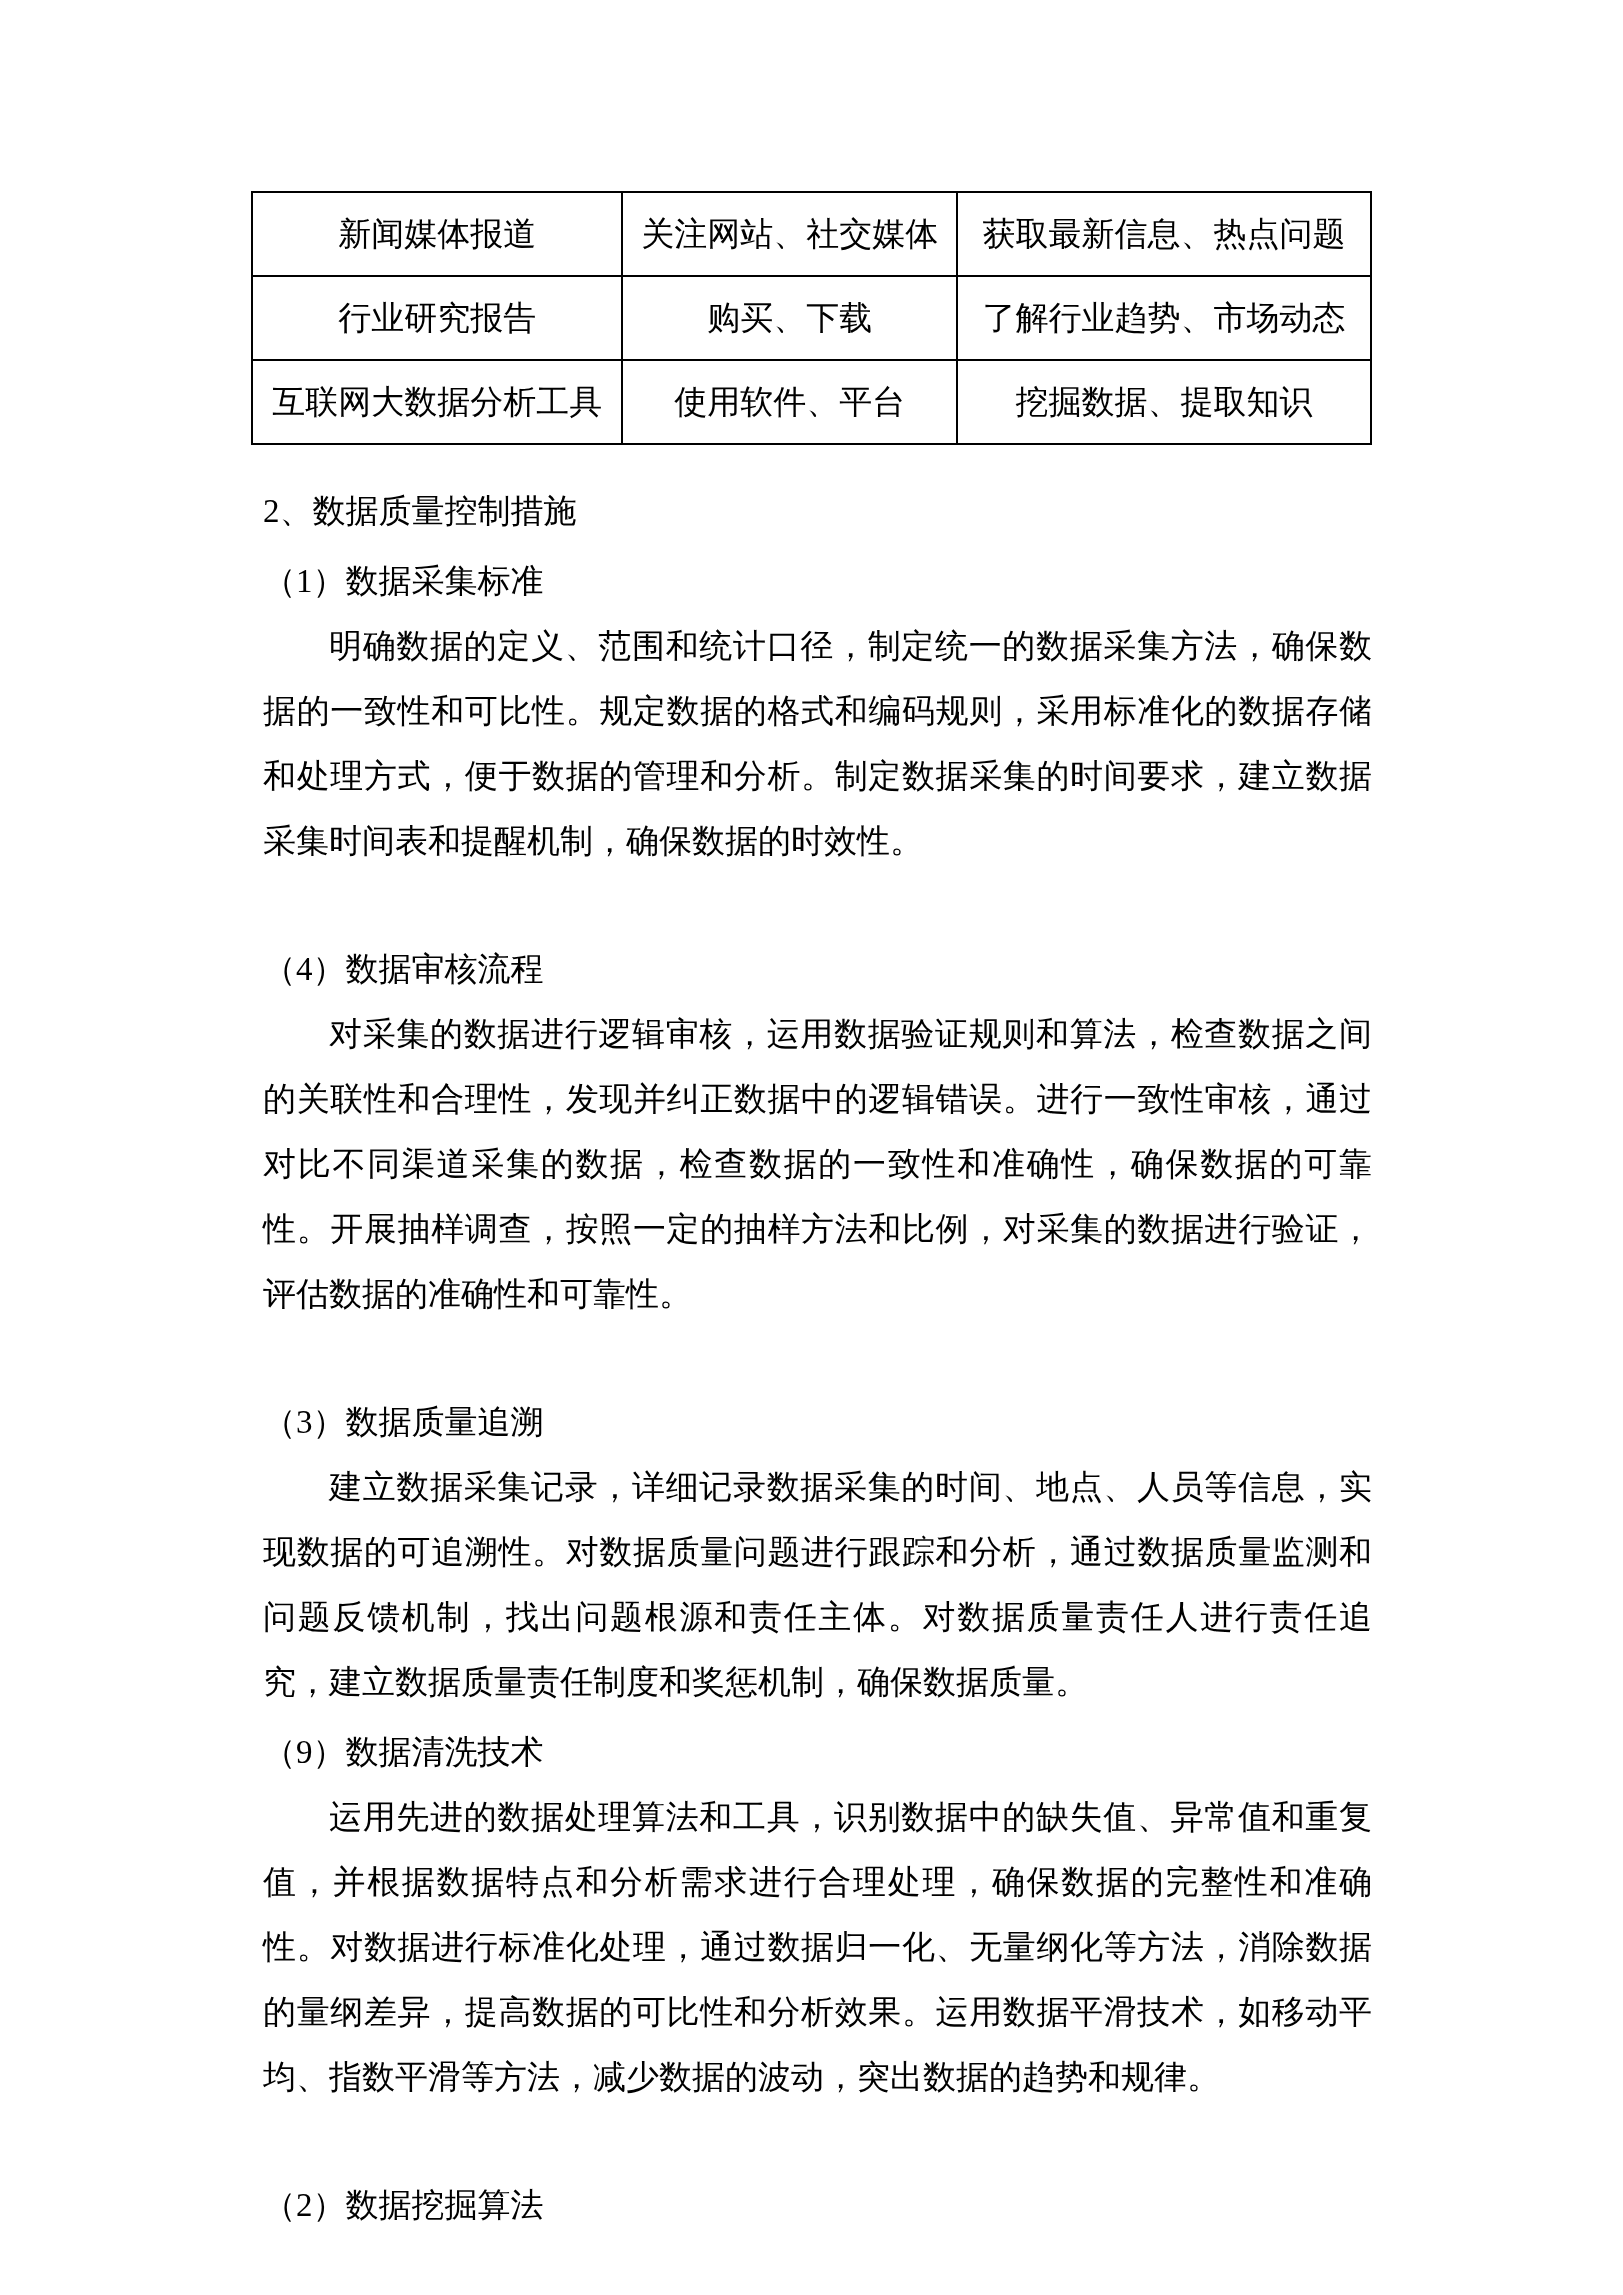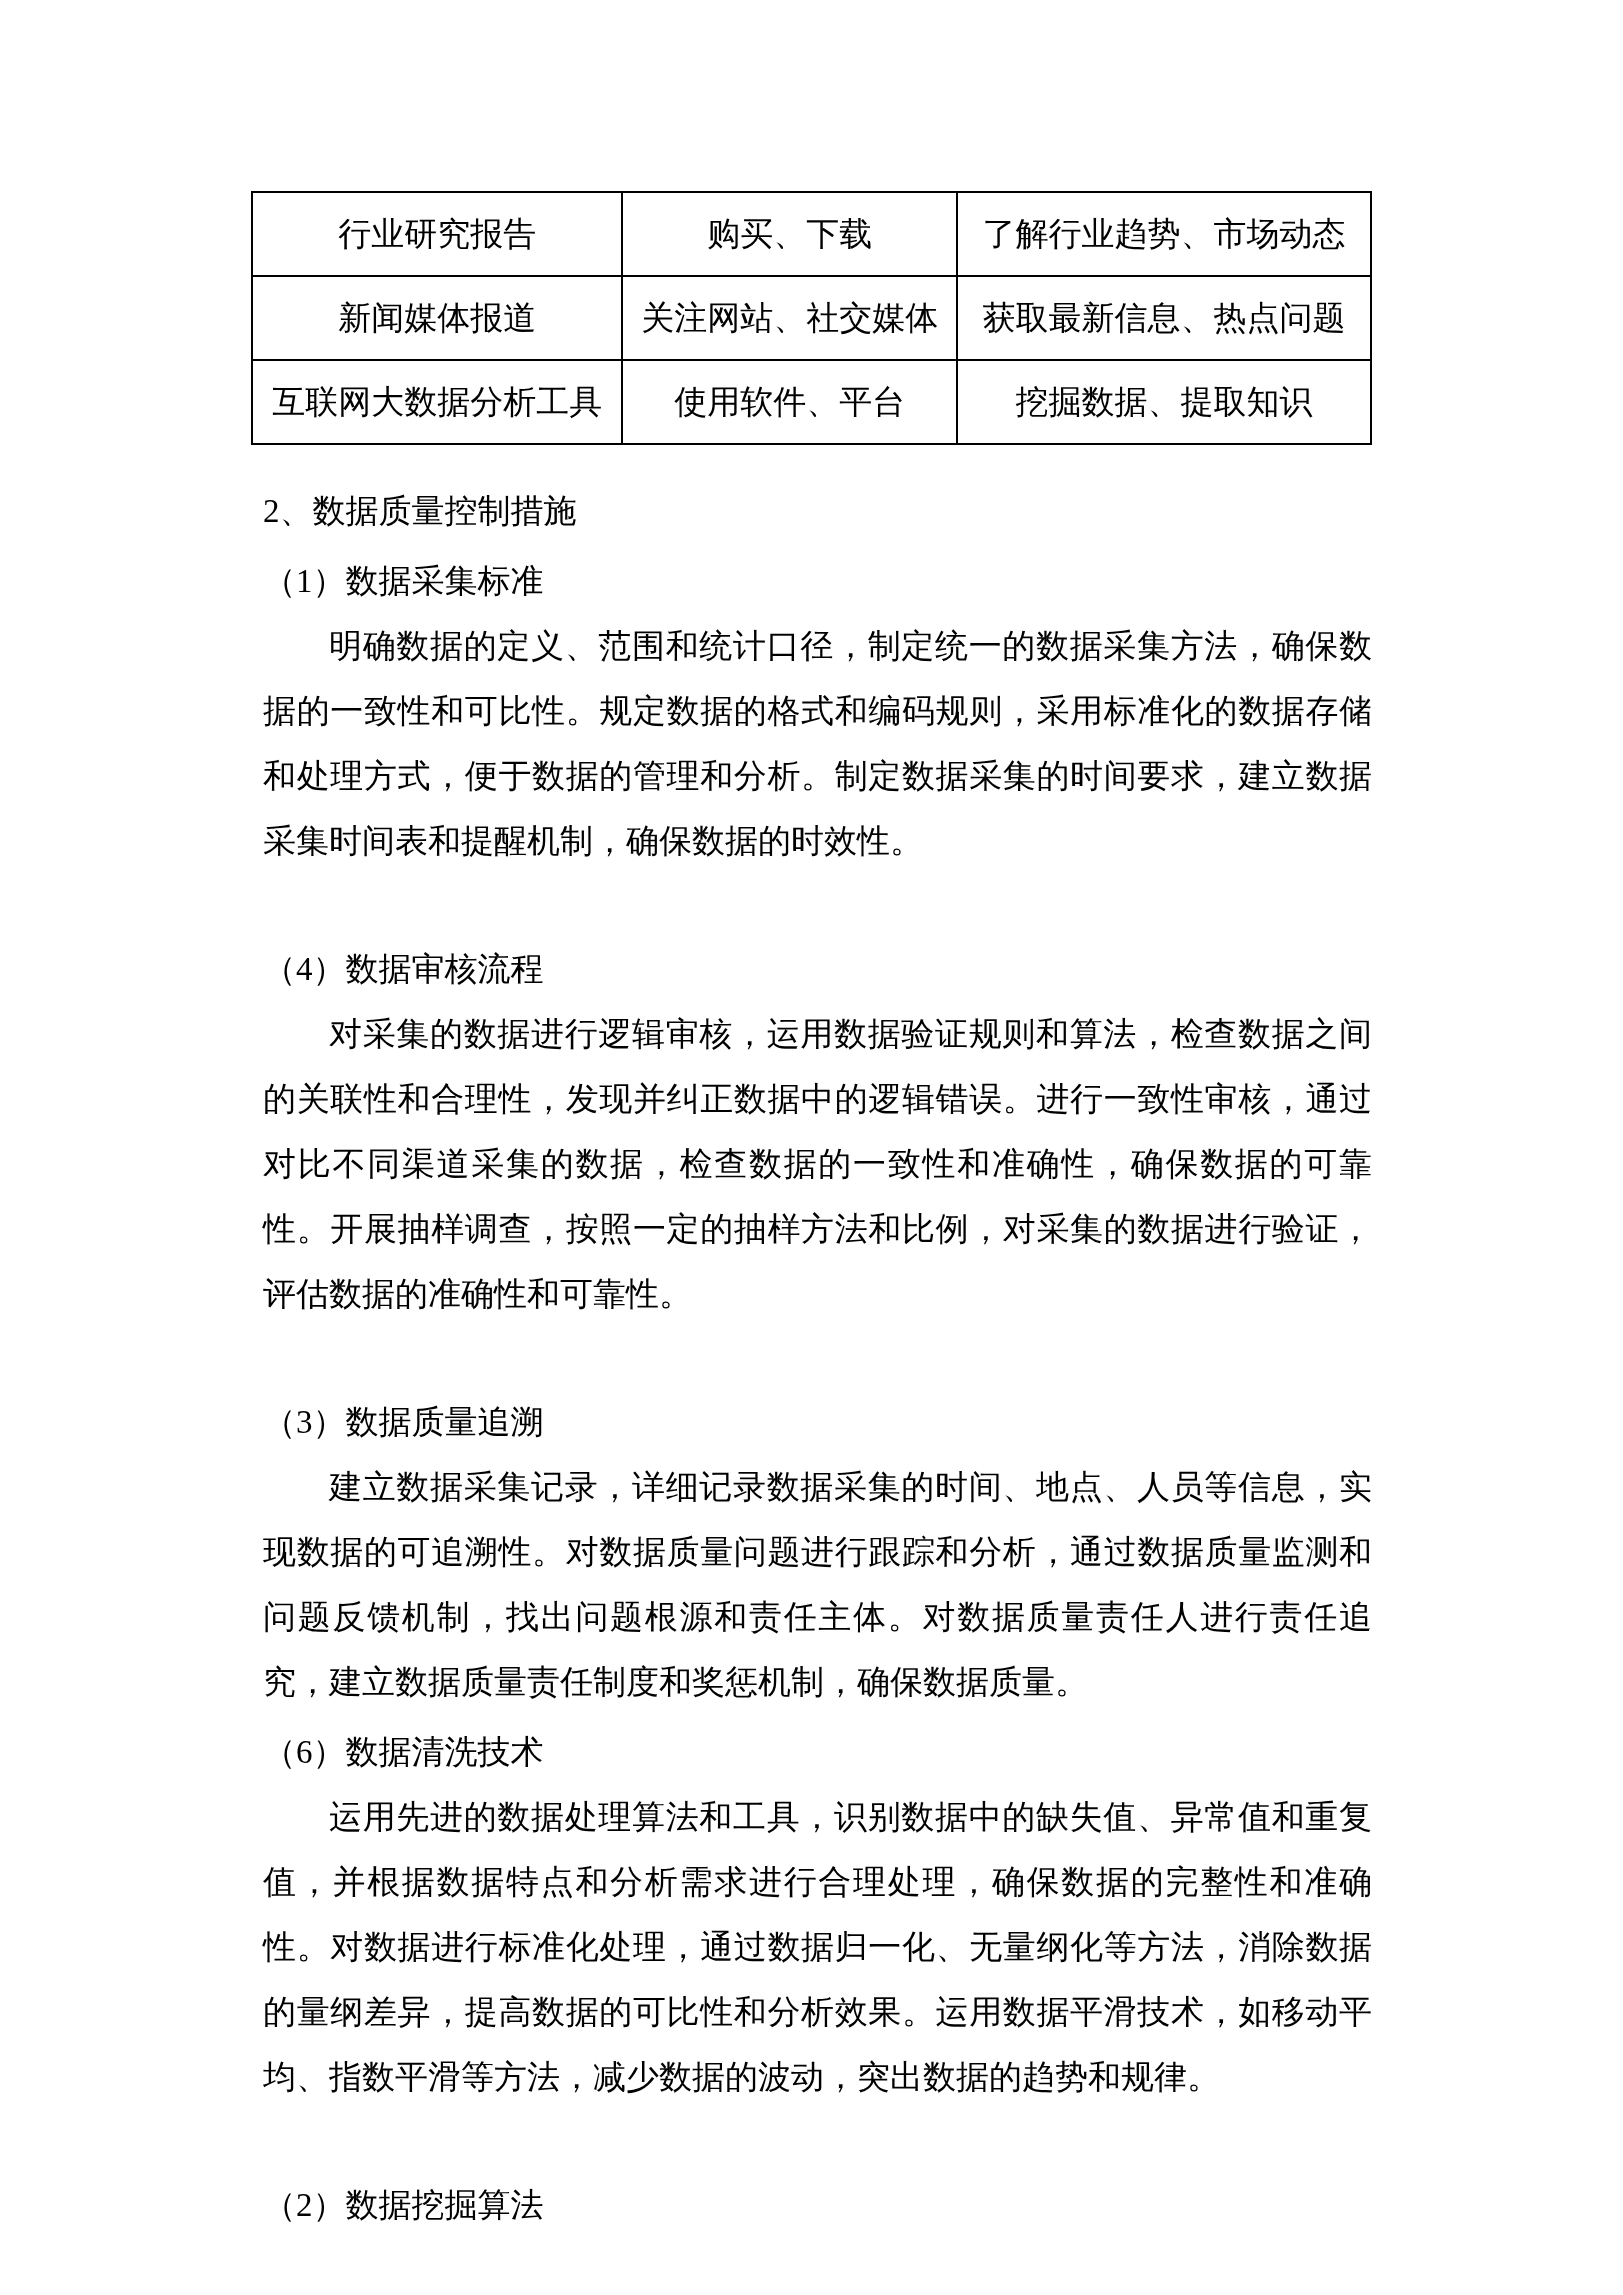--- a/index.html
+++ b/index.html
@@ -62,28 +62,28 @@
 <div class="page">
 
   <table class="doc-table">
     <colgroup>
       <col class="col1">
         <col class="col2">
         <col class="col3">
     </colgroup>
     <tbody>
       <tr>
+        <td>新闻媒体报道</td>
+        <td>关注网站、社交媒体</td>
+        <td>获取最新信息、热点问题</td>
+      </tr>
+      <tr>
         <td>行业研究报告</td>
         <td>购买、下载</td>
         <td>了解行业趋势、市场动态</td>
-      </tr>
-      <tr>
-        <td>新闻媒体报道</td>
-        <td>关注网站、社交媒体</td>
-        <td>获取最新信息、热点问题</td>
       </tr>
       <tr>
         <td>互联网大数据分析工具</td>
         <td>使用软件、平台</td>
         <td>挖掘数据、提取知识</td>
       </tr>
     </tbody>
   </table>
 
   <p class="h-num">2、数据质量控制措施</p>
@@ -91,19 +91,19 @@
   <p class="h-sub">（1）数据采集标准</p>
   <p class="body-para">明确数据的定义、范围和统计口径，制定统一的数据采集方法，确保数据的一致性和可比性。规定数据的格式和编码规则，采用标准化的数据存储和处理方式，便于数据的管理和分析。制定数据采集的时间要求，建立数据采集时间表和提醒机制，确保数据的时效性。</p>
 
   <p class="h-sub gap">（4）数据审核流程</p>
   <p class="body-para">对采集的数据进行逻辑审核，运用数据验证规则和算法，检查数据之间的关联性和合理性，发现并纠正数据中的逻辑错误。进行一致性审核，通过对比不同渠道采集的数据，检查数据的一致性和准确性，确保数据的可靠性。开展抽样调查，按照一定的抽样方法和比例，对采集的数据进行验证，评估数据的准确性和可靠性。</p>
 
   <p class="h-sub gap">（3）数据质量追溯</p>
   <p class="body-para">建立数据采集记录，详细记录数据采集的时间、地点、人员等信息，实现数据的可追溯性。对数据质量问题进行跟踪和分析，通过数据质量监测和问题反馈机制，找出问题根源和责任主体。对数据质量责任人进行责任追究，建立数据质量责任制度和奖惩机制，确保数据质量。</p>
 
 
-  <p class="h-sub">（6）数据清洗技术</p>
+  <p class="h-sub">（9）数据清洗技术</p>
   <p class="body-para">运用先进的数据处理算法和工具，识别数据中的缺失值、异常值和重复值，并根据数据特点和分析需求进行合理处理，确保数据的完整性和准确性。对数据进行标准化处理，通过数据归一化、无量纲化等方法，消除数据的量纲差异，提高数据的可比性和分析效果。运用数据平滑技术，如移动平均、指数平滑等方法，减少数据的波动，突出数据的趋势和规律。</p>
 
   <p class="h-sub gap">（2）数据挖掘算法</p>
 
 </div>
 
 
 </body></html>

